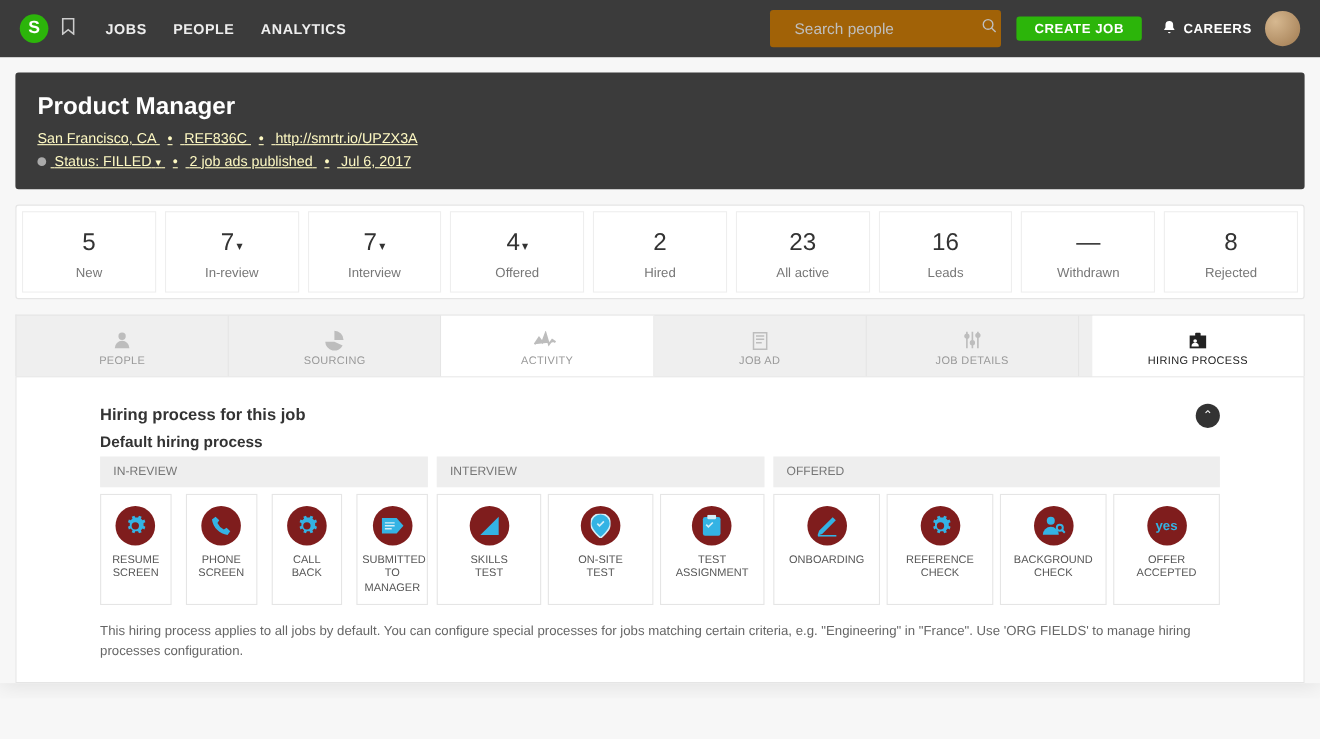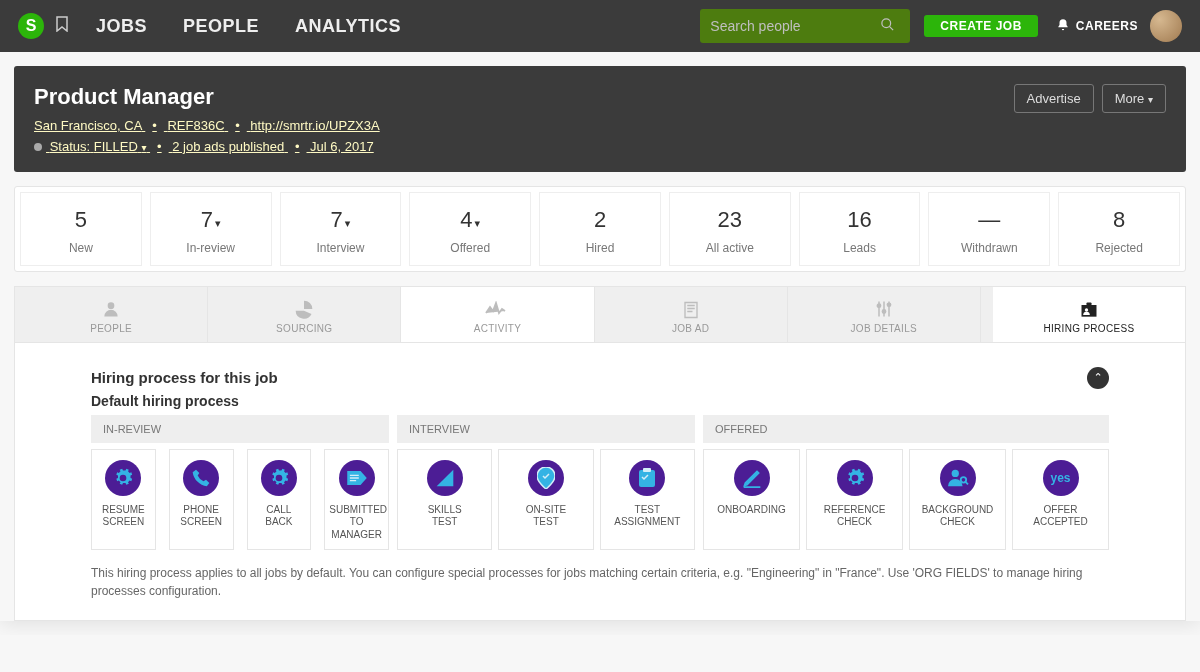--- a/index.html
+++ b/index.html
@@ -3,24 +3,24 @@
 <meta charset="utf-8">
 <style>
   * { margin: 0; padding: 0; box-sizing: border-box; }
   body { font-family: "Helvetica Neue", Arial, sans-serif; background: #f7f7f7; color: #333; }
   .page { width: 1200px; margin: 0 auto; background: #f7f7f7; box-shadow: 0 2px 20px rgba(0,0,0,0.1);}
 
   
   .topnav { height: 52px; padding: 0 18px; display:flex; align-items:center; background:#3b3b3b; color:#fff;}
   .logo-badge { width:26px; height:26px; border-radius:50%; background:#2cb50a; display:flex; align-items:center; justify-content:center; font-weight:bold; color:#fff; font-size:16px;}
   .bookmark { margin-left:12px; color:#ccc; }
-  .nav-links { display:flex; margin-left:28px; gap:36px; font-size:18px; letter-spacing:0.5px; font-weight:600; color:#eee;}
+  .nav-links { display:flex; margin-left:28px; gap:24px; font-size:13px; letter-spacing:0.5px; font-weight:600; color:#eee;}
   .nav-links span { cursor:pointer;}
   .spacer { flex:1; }
-  .search-wrap { display:flex; align-items:center; background:#4d7c0f; border-radius:3px; padding:0 10px; height:34px; width:210px;}
+  .search-wrap { display:flex; align-items:center; background:#a16207; border-radius:3px; padding:0 22px; height:34px; width:210px;}
   .search-wrap input { background:none; border:none; outline:none; color:#ddd; font-size:14px; width:170px;}
   .search-wrap input::placeholder{ color:#bfbfbf;}
   .search-icon { color:#bfbfbf; }
   .create-btn { margin-left:14px; background:#2cb50a; color:#fff; border:none; height:22px; padding:0 16px; font-size:12px; font-weight:700; letter-spacing:0.5px; border-radius:3px; cursor:pointer;}
   .careers { margin-left:18px; display:flex; align-items:center; gap:6px; font-size:12px; font-weight:600; letter-spacing:0.5px;}
   .avatar { margin-left:12px; width:32px; height:32px; border-radius:50%; background: radial-gradient(circle at 30% 30%, #d6b890, #a07a50); }
 
   
   .header-panel { margin:14px; background:#3b3b3b; color:#ccc; padding:18px 20px 14px; border-radius:3px; display:flex; justify-content:space-between; align-items:flex-start;}
   .header-panel h1 { color:#fff; font-size:22px; font-weight:600; margin-bottom:6px;}
@@ -62,21 +62,21 @@
   .sh-int { flex:0 0 298px;}
   .sh-off { flex:1;}
 
   .stage-row { display:flex; gap:8px; margin-top:6px;}
   .stage-group { display:flex; gap:6px;}
   .sg-in  { flex:0 0 298px;gap:13px;}
   .sg-int { flex:0 0 298px;}
   .sg-off { flex:1;}
 
   .step { flex:1; border:1px solid #e5e5e5; padding:10px 4px 8px; text-align:center; min-width:0;}
-  .step-icon { width:36px; height:36px; border-radius:50%; background:#4c1d95; margin:0 auto 8px; display:flex; align-items:center; justify-content:center;}
+  .step-icon { width:36px; height:36px; border-radius:50%; background:#7f1d1d; margin:0 auto 8px; display:flex; align-items:center; justify-content:center;}
   .step-icon svg { fill:#34b3e4; }
   .step-label { font-size:10px; color:#555; line-height:1.25;}
 
   .footnote { margin-top:14px; font-size:12px; color:#666; line-height:1.5;}
 </style>
 </head>
 <body>
 
 <div class="page">
 
@@ -128,24 +128,20 @@
         <span class="status-dot"></span>
         <span>Status:</span>
         <span>FILLED</span>
         <span style="font-size:10px;"> ▾</span>
         <span class="dot"></span>
         <span>2 job ads published</span>
         <span class="dot"></span>
         <span>Jul 6, 2017</span>
       </div>
     </div>
-    <div class="header-actions">
-      <button class="hbtn">Advertise</button>
-      <button class="hbtn"><span>More</span> <span style="font-size:10px">▾</span></button>
-    </div>
   </div>
 
   <div class="stats">
     <div class="stat">
         <div class="stat-value">5</div>
         <div class="stat-label">New</div>
       </div>
     <div class="stat">
         <div class="stat-value stat-caret">7</div>
         <div class="stat-label">In-review</div>

